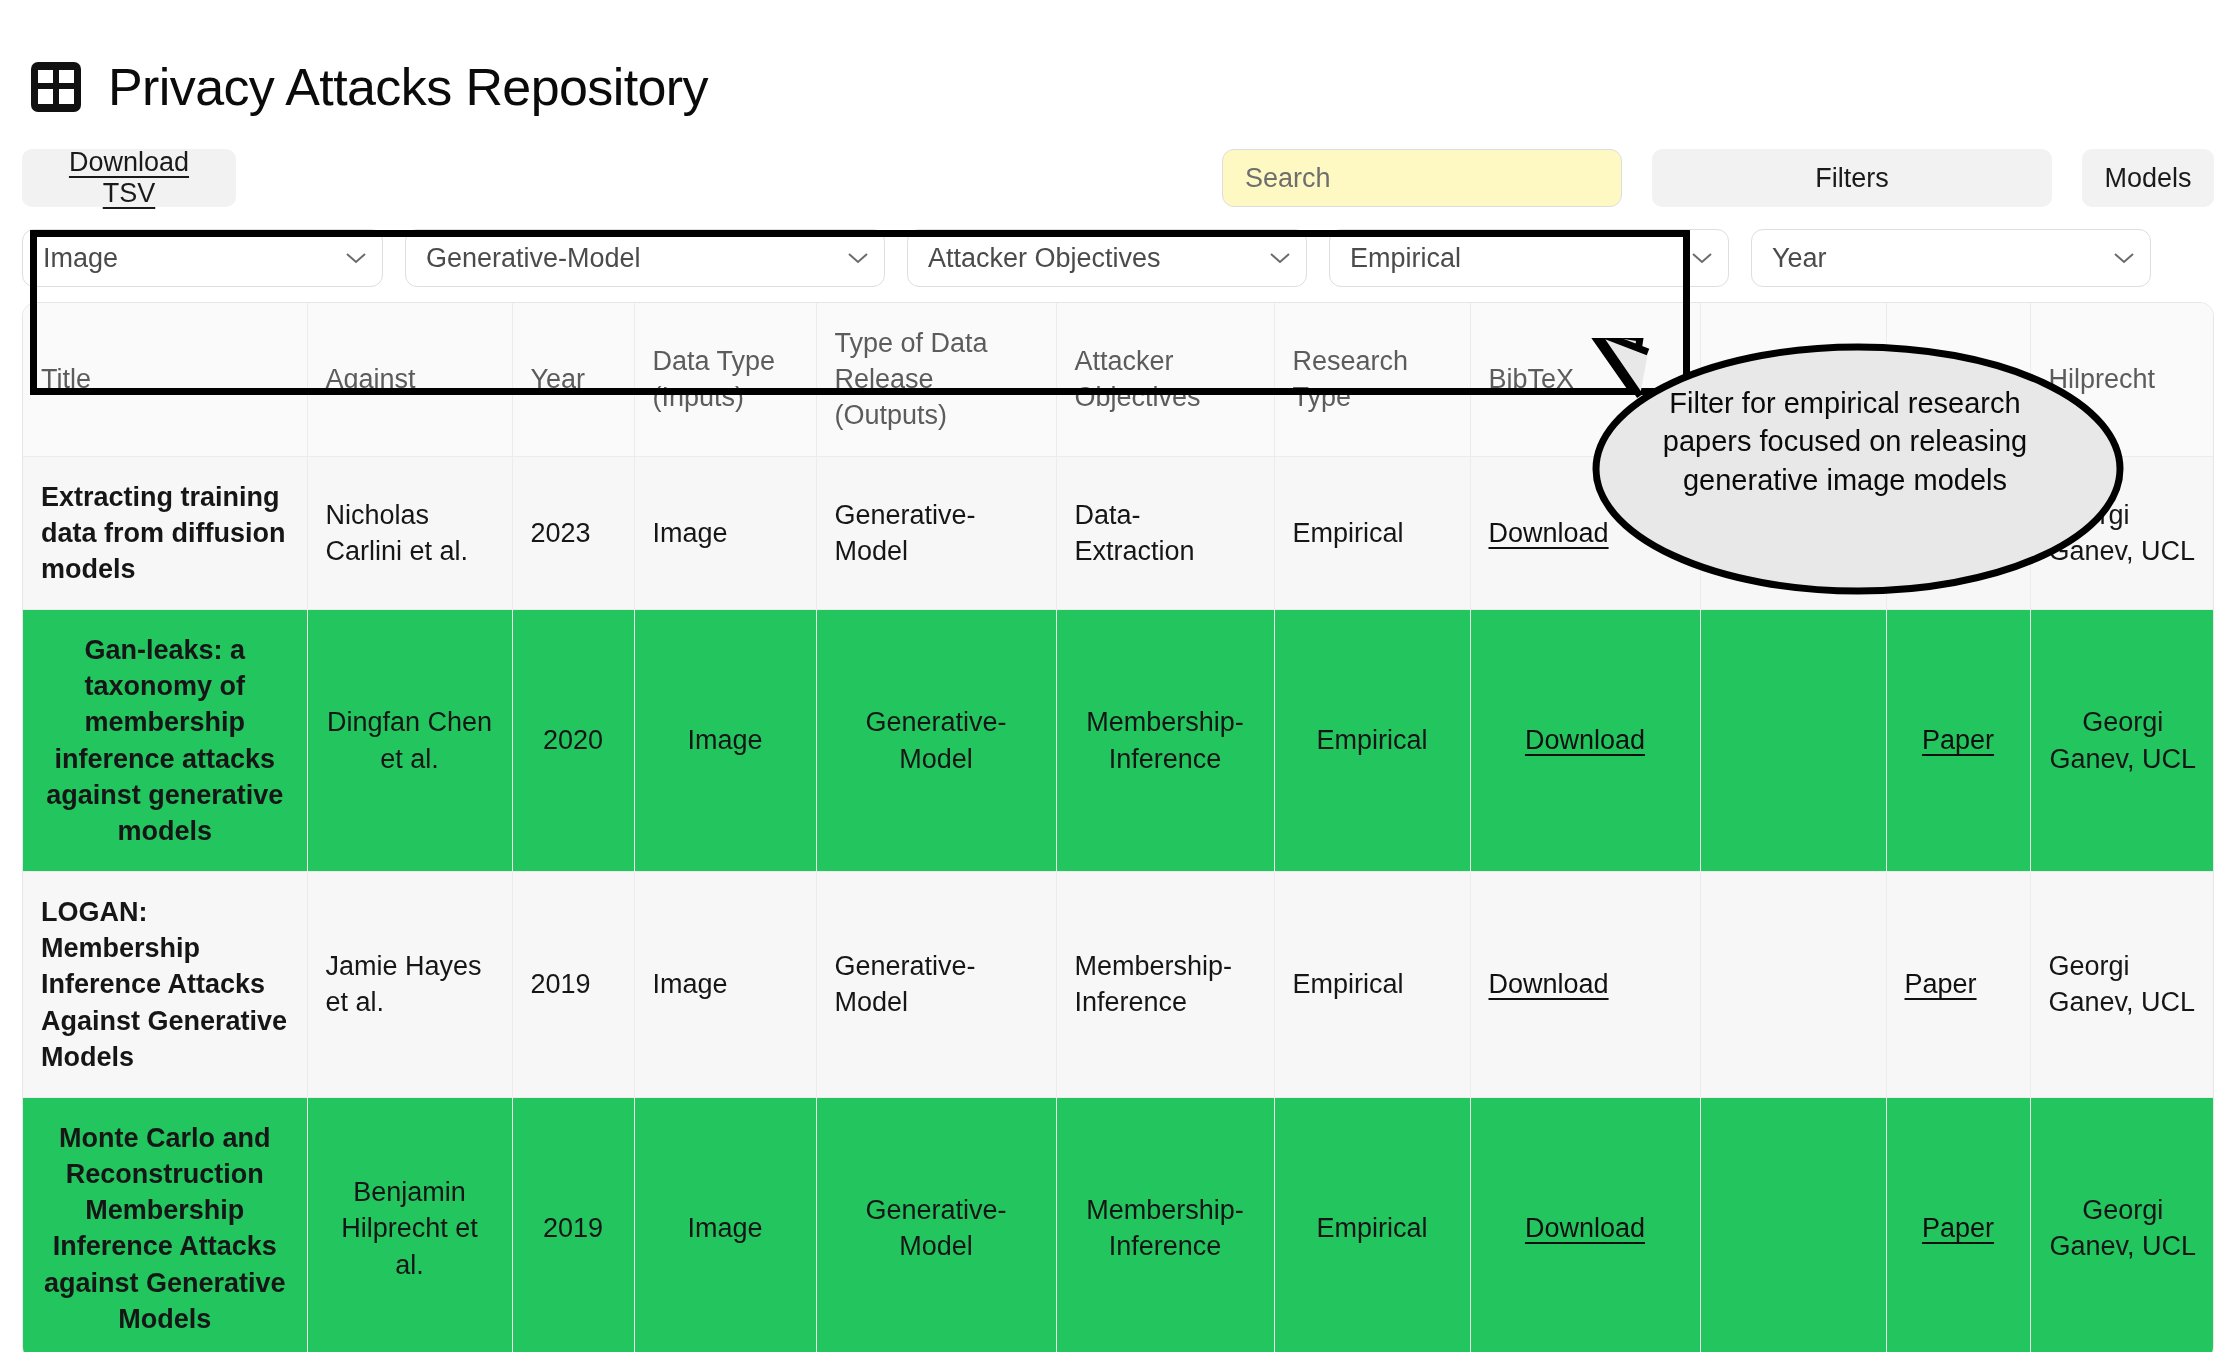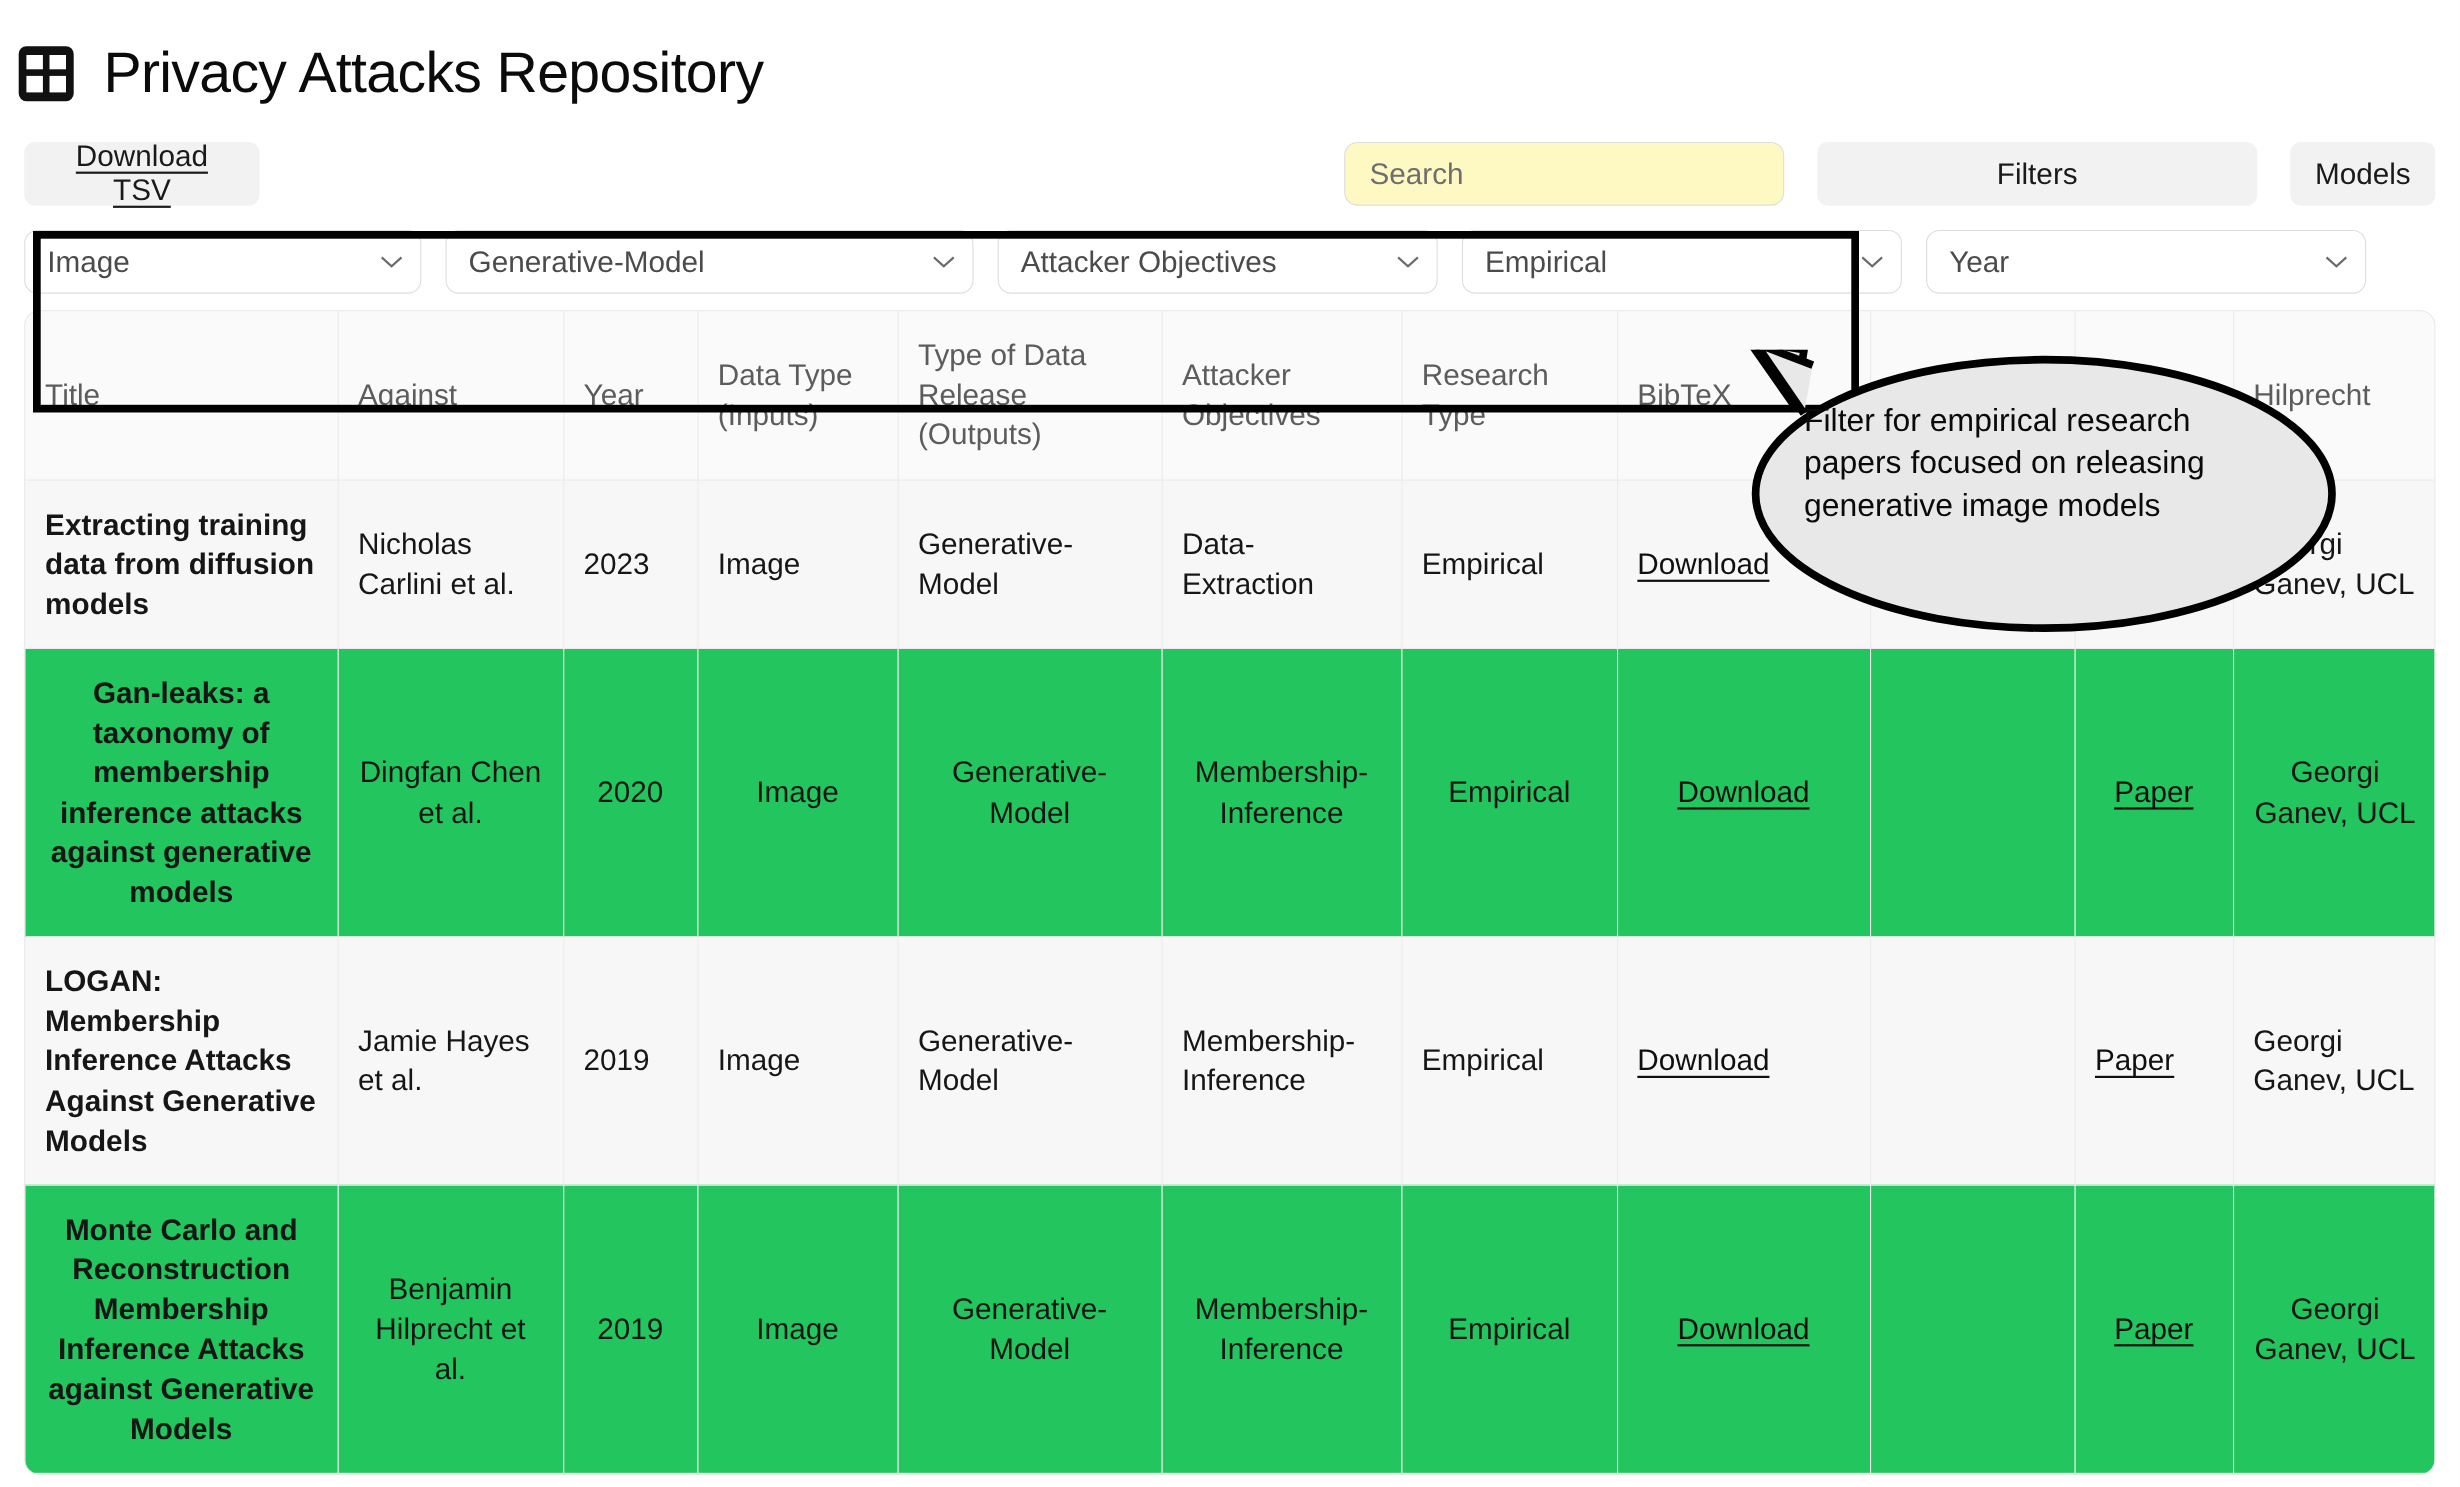--- a/index.html
+++ b/index.html
@@ -8,22 +8,23 @@
     width: 2236px; height: 1352px;
     background: #ffffff;
     font-family: "Liberation Sans", sans-serif;
     overflow: hidden;
   }
   .page { position: relative; width: 2236px; height: 1352px; background:#fff; }
 
   
   .app-header {
     display: flex; align-items: center; gap: 26px;
-    padding: 26px 0 0 16px;
+    padding: 26px 0 0 30px;
     height: 108px;
+    margin-top: 20px;
   }
   .grid-icon { width: 52px; height: 52px; flex: 0 0 52px; display:block; }
   .app-title {
     font-size: 52px; font-weight: 400; color: #0b0b0b;
     letter-spacing: -0.6px; line-height: 1; white-space: nowrap;
   }
 
   
   .toolbar { position: relative; padding: 0 22px; }
   .toolbar-row-1 {
@@ -115,22 +116,22 @@
   .c-rel   { width: 240px; } .c-obj  { width: 218px; }
   .c-rtype { width: 196px; } .c-bib  { width: 230px; }
   .c-blank { width: 186px; } .c-paper{ width: 144px; }
   .c-subm  { width: 185px; }
 
   
   .callout { position: absolute; left: 1588px; top: 318px;
              width: 540px; height: 258px; z-index: 60; }
   .callout svg { position: absolute; inset: 0; width: 100%; height: 100%; }
   .callout-text {
-    position: absolute; left: 52px; top: 46px; width: 436px;
-    font-size: 29px; line-height: 1.32;
+    position: absolute; left: 39px; top: 46px; width: 436px;
+    text-align: center; font-size: 29px; line-height: 1.32;
     color: #0a0a0a; font-family: "Liberation Sans", sans-serif;
   }
 </style>
 </head>
 <body>
 
 <div class="page">
 
   <div class="app-header">
     <span class="grid-icon">

